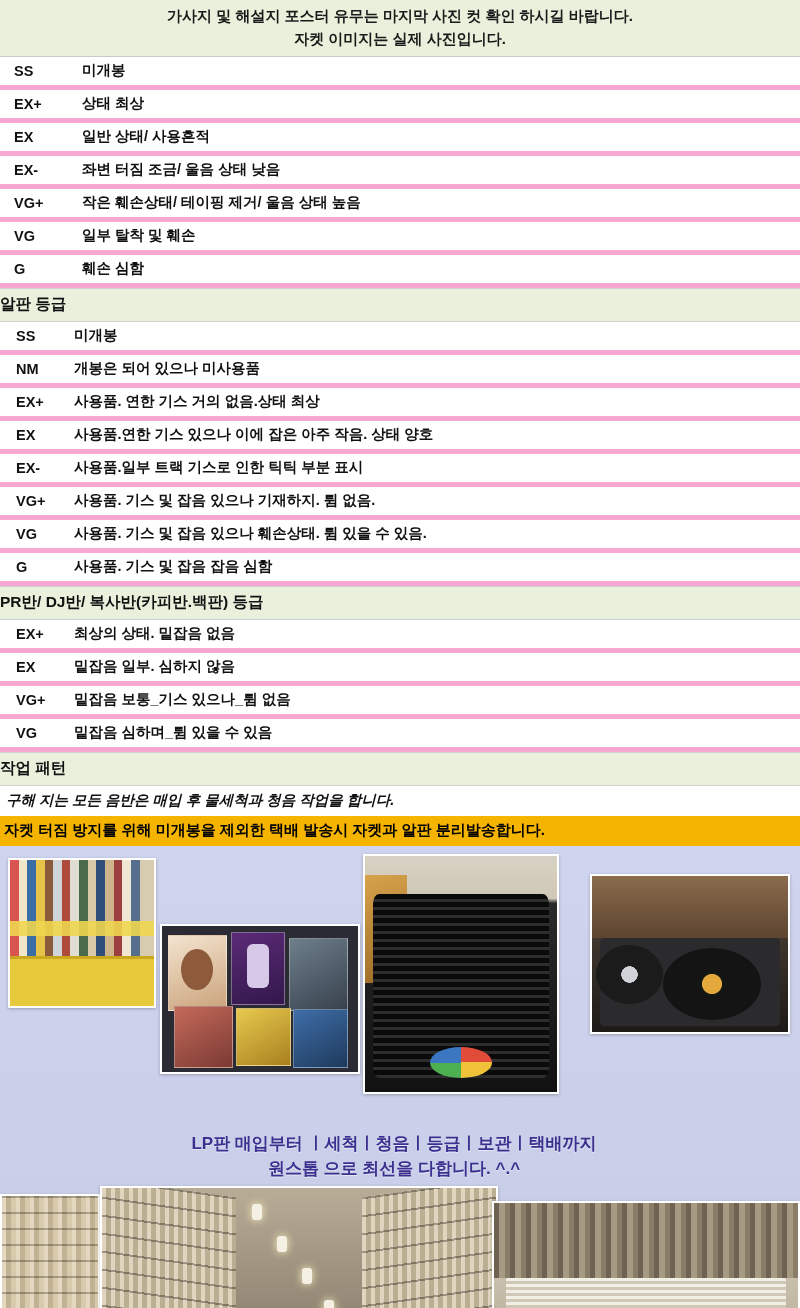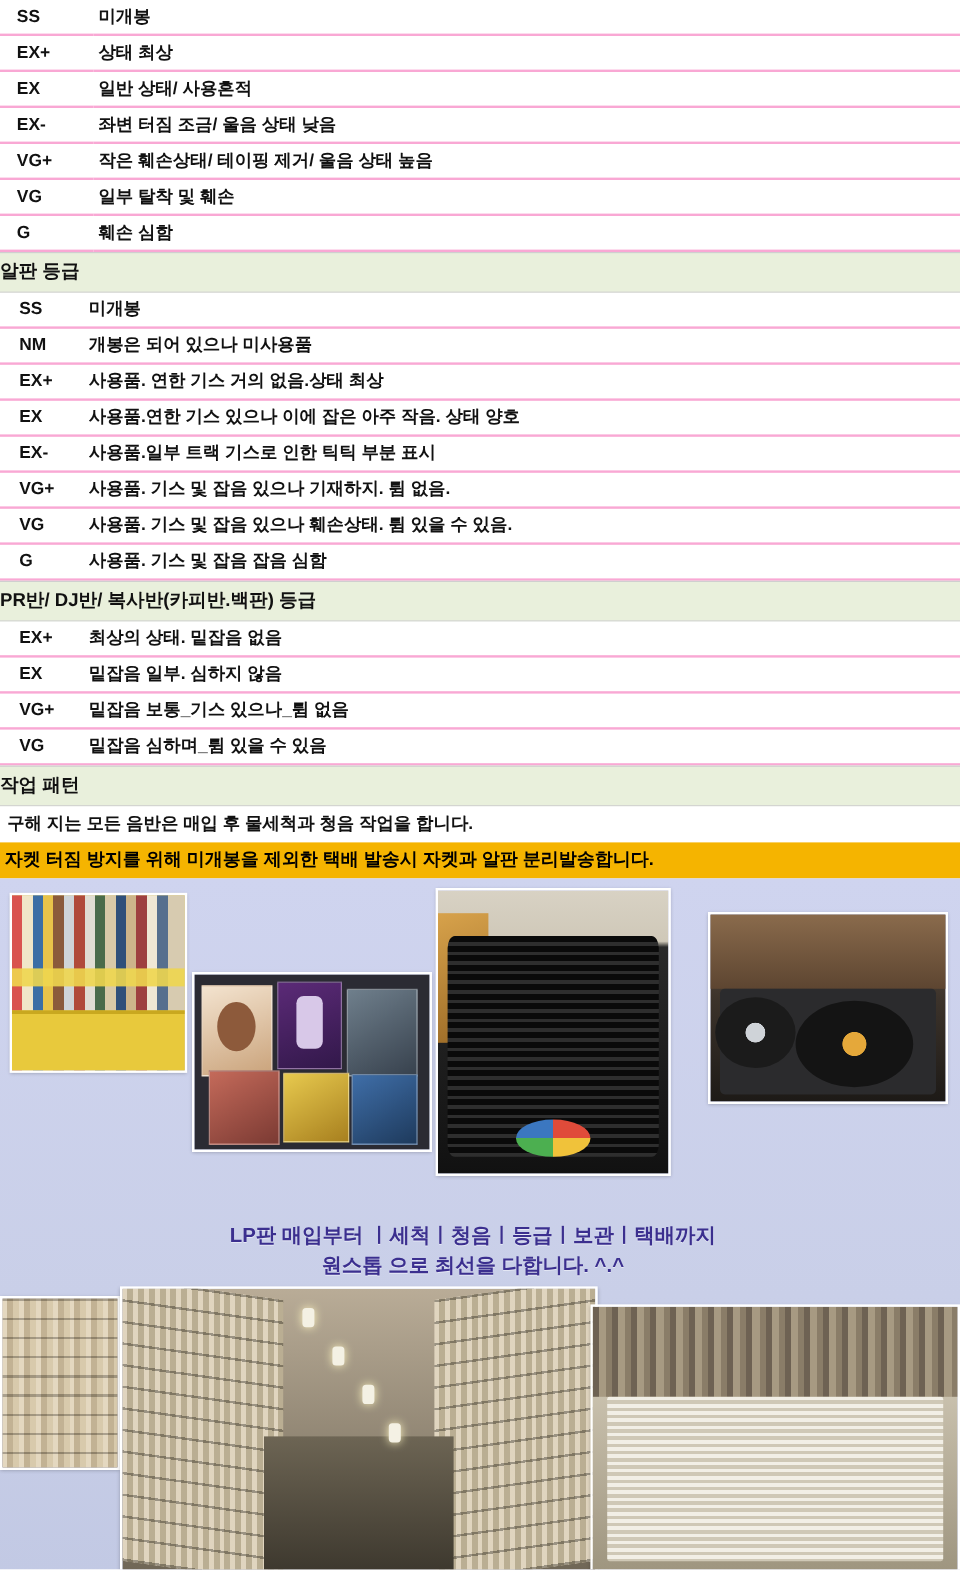--- a/index.html
+++ b/index.html
@@ -29,21 +29,21 @@
     border-bottom: 1px solid #c9c9c9;
   }
   .header-note div { white-space: nowrap; }
 
   
   .grade-table {
     width: 100%;
     border-collapse: collapse;
     background: #ffffff;
   }
-  .grade-table tr { border-bottom: 2px solid #f9a8d4; }
+  .grade-table tr { border-bottom: 5px solid #f9a8d4; }
   .grade-table td {
     padding: 4px 0 5px 0;
     font-size: 14.5px;
     color: #111;
     vertical-align: middle;
   }
   .grade-table td.code {
     width: 78px;
     padding-left: 14px;
     font-weight: bold;
@@ -76,20 +76,21 @@
     border-bottom: 1px solid #cfcfcf;
     border-top: 1px solid #cfcfcf;
   }
 
   .plain-line {
     font-size: 14.5px;
     font-weight: bold;
     padding: 5px 0 6px 6px;
     color: #111;
     background: #ffffff;
+    font-style: italic;
   }
 
   .highlight-bar {
     background: #f5b400;
     color: #000;
     font-weight: bold;
     font-size: 15px;
     padding: 5px 12px 6px 4px;
     white-space: nowrap;
   }
@@ -227,20 +228,24 @@
     position: absolute; left: 0; right: 0; top: 0; height: 34%;
     background:
       repeating-linear-gradient(90deg, #6e6253 0 5px, #a79a82 5px 11px, #8a7d68 11px 16px);
   }
 </style>
 </head>
 <body>
 
 <div class="page">
 
+  <div class="header-note">
+    <div>가사지 및 해설지 포스터 유무는 마지막 사진 컷 확인 하시길 바랍니다.</div>
+    <div>자켓 이미지는 실제 사진입니다.</div>
+  </div>
 
   <table class="grade-table table-a">
     <tbody>
       <tr>
         <td class="code">SS</td>
         <td class="desc">미개봉</td>
       </tr>
       <tr>
         <td class="code">EX+</td>
         <td class="desc">상태 최상</td>

